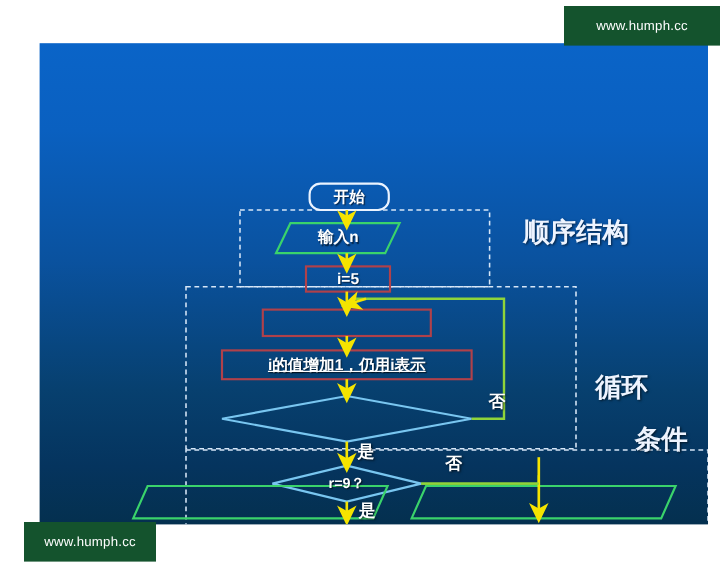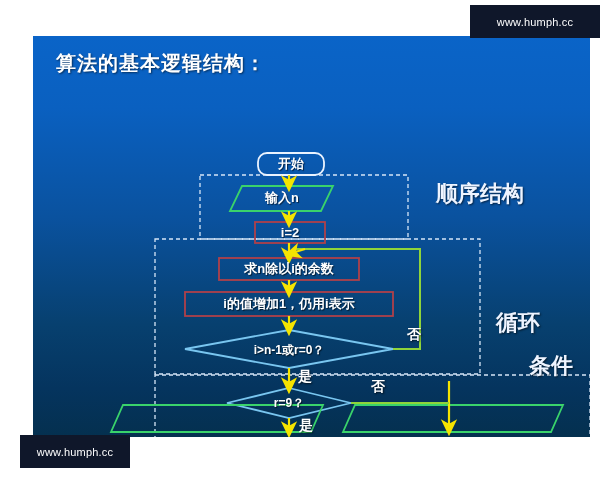--- a/index.html
+++ b/index.html
@@ -42,35 +42,34 @@
     text-shadow:1px 1px 2px rgba(0,0,0,.7);transform:translate(-50%,-50%);
     white-space:nowrap;pointer-events:none;
   }
   .region-label{
     position:absolute;color:#eef4ff;font-weight:bold;font-size:22px;
     text-shadow:1px 1px 2px rgba(0,0,0,.6);white-space:nowrap;pointer-events:none;
   }
 
   
   .watermark{
-    position:absolute;background:#0f172a;color:#ffffff;
+    position:absolute;background:#14532d;color:#ffffff;
     font-size:11px;letter-spacing:.2px;
     display:flex;align-items:center;justify-content:center;
   }
   #wm-top{left:470px;top:5px;width:130px;height:33px;}
   #wm-bottom{left:20px;top:435px;width:110px;height:33px;}
 </style>
 </head>
 <body>
 
 <div id="stage">
 
   <div id="slide">
 
-    <div id="slide-title">算法的基本逻辑结构：</div>
 
     <div id="flow">
 
       <svg width="557" height="401" viewBox="0 0 557 401">
         <defs>
           <marker id="ar-y" markerWidth="9" markerHeight="9" refX="4.5" refY="4.5" orient="auto">
             <path d="M0.5,0.8 L8.2,4.5 L0.5,8.2 L2.6,4.5 Z" fill="#f5e400"></path>
           </marker>
         </defs>
 
@@ -111,27 +110,25 @@
 
         <polyline points="318,367 416,367 416,360" fill="none" stroke="#8fd43a" stroke-width="2"></polyline>
         <line x1="416" y1="345" x2="416" y2="392" stroke="#f5e400" stroke-width="2.2" marker-end="url(#ar-y)"></line>
         <polyline points="318,367 416,367" fill="none" stroke="#8fd43a" stroke-width="2"></polyline>
       </svg>
 
       <div class="node-label lbl-start" style="left:258px;top:128px;">开始</div>
 
       <div class="node-label lbl-io" style="left:249px;top:162px;">输入n</div>
 
-      <div class="node-label lbl-proc" style="left:257px;top:196px;">i=2</div>
+      <div class="node-label lbl-proc" style="left:257px;top:196px;">i=5</div>
 
-      <div class="node-label lbl-proc" style="left:256px;top:233px;">求n除以i的余数</div>
 
-      <div class="node-label lbl-proc" style="left:256px;top:268px;">i的值增加1，仍用i表示</div>
+      <div class="node-label lbl-proc" style="left:256px;top:268px;text-decoration:underline;">i的值增加1，仍用i表示</div>
 
-      <div class="node-label lbl-dec" style="left:256px;top:314px;">i&gt;n-1或r=0？</div>
 
       <div class="node-label lbl-dec" style="left:256px;top:367px;">r=9？</div>
 
       <div class="edge-label" style="left:381px;top:299px;">否</div>
       <div class="edge-label" style="left:272px;top:341px;">是</div>
       <div class="edge-label" style="left:345px;top:351px;">否</div>
       <div class="edge-label" style="left:273px;top:390px;">是</div>
 
       <div class="region-label" style="left:403px;top:143px;">顺序结构</div>
       <div class="region-label" style="left:463px;top:272px;">循环</div>

